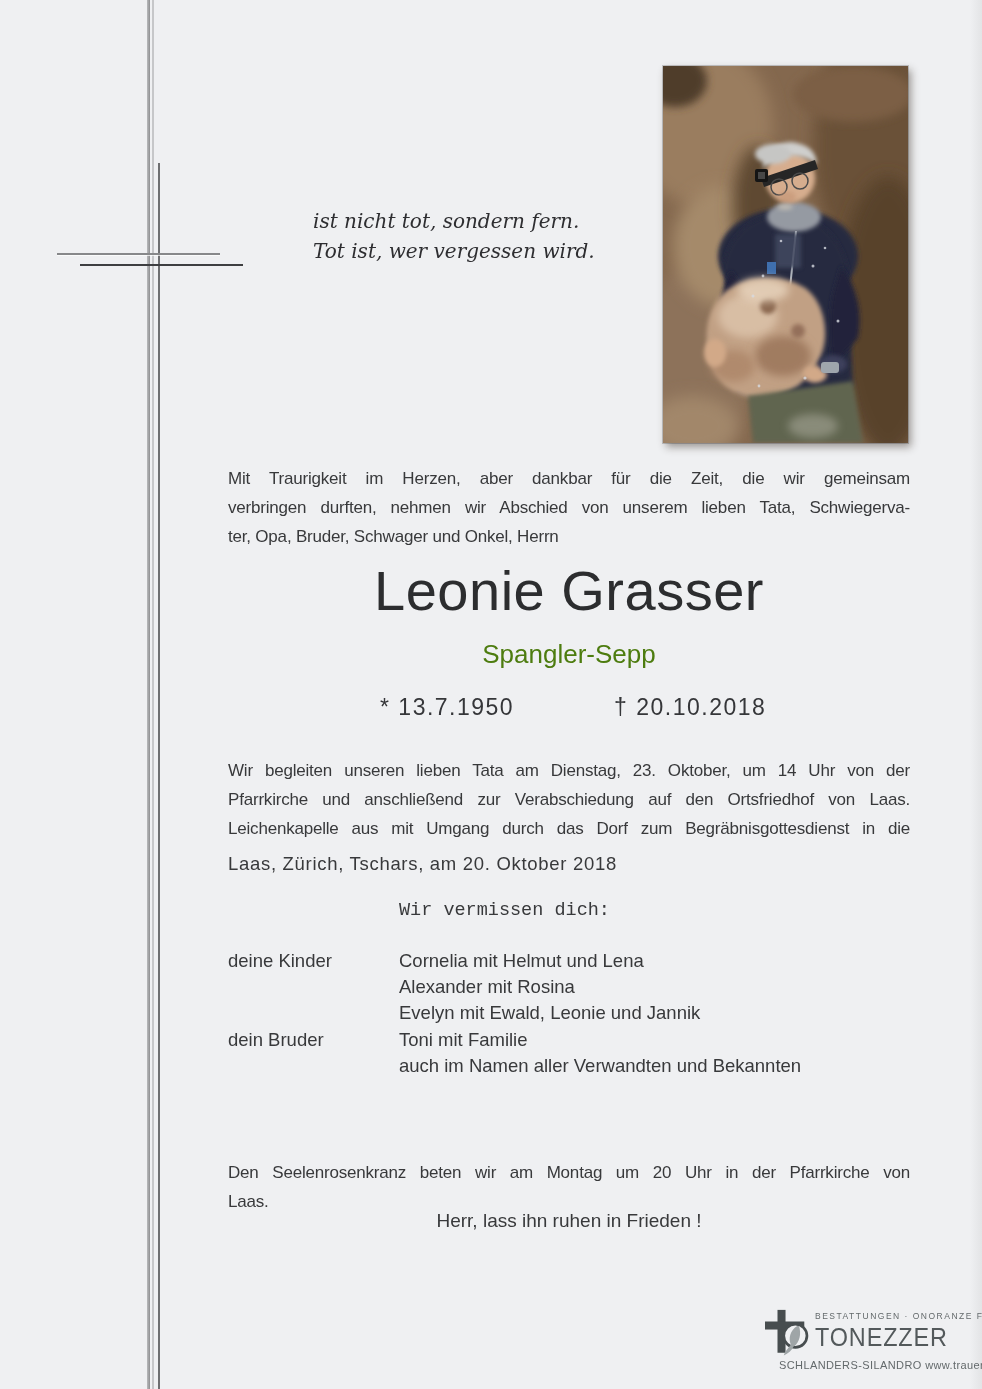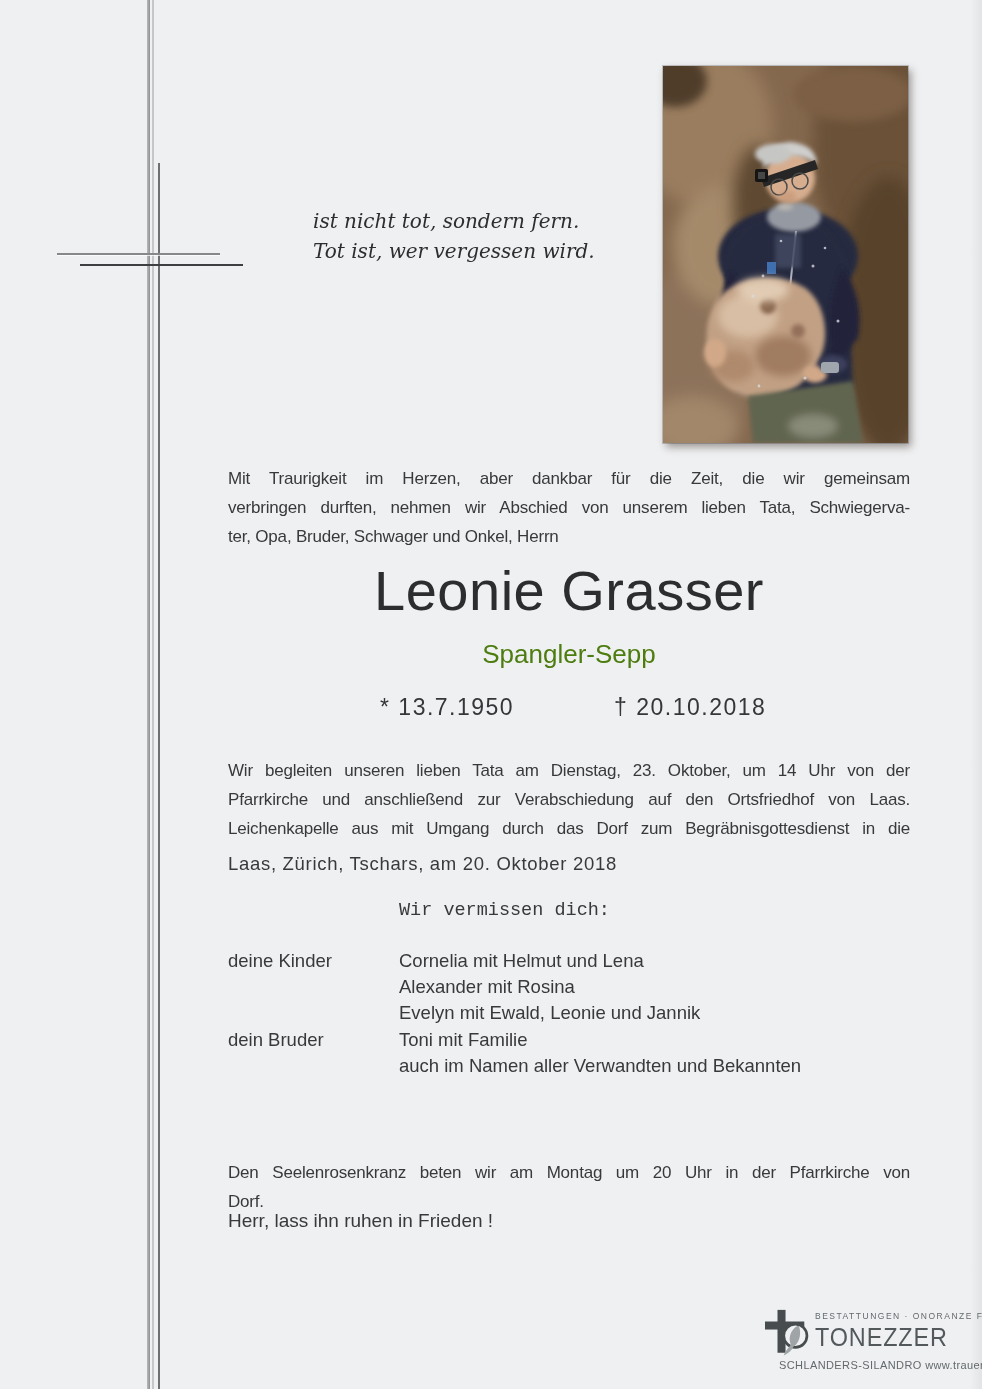--- a/index.html
+++ b/index.html
@@ -42,21 +42,21 @@
   .dates .birth{position:absolute;left:152px;top:0;}
   .dates .death{position:absolute;left:386px;top:0;}
   .funeral{top:756px;}
   .dateline{top:849px;font-size:18.5px;letter-spacing:.7px;line-height:29px;}
   .missing{position:absolute;left:399px;top:896px;font-size:18.5px;line-height:29px;font-family:Liberation Mono, monospace;}
   .mourners{top:948px;font-size:18.5px;line-height:26.2px;}
   .m-row{display:flex;}
   .m-label{width:171px;flex:none;}
   .m-text{flex:1;}
   .rosary{top:1118px;margin-top:40px;}
-  .closing{top:1206px;font-size:19px;line-height:29px;}
+  .closing{top:1206px;text-align:center;font-size:19px;line-height:29px;}
 
   
   .logo{position:absolute;left:763px;top:1306px;width:210px;height:72px;color:#565c5e;}
   .logo-mark{position:absolute;left:2px;top:2px;}
   .logo-texts{position:absolute;left:52px;top:5px;white-space:nowrap;}
   .logo-top{font-size:8.5px;letter-spacing:1.5px;color:#63696b;}
   .logo-name{font-size:26px;letter-spacing:1px;color:#53595b;transform:scaleX(.9);transform-origin:left;
         margin-top:1px;}
   .logo-bottom{position:absolute;left:16px;top:53px;font-size:11px;letter-spacing:.4px;
         color:#63696b;white-space:nowrap;}
@@ -200,21 +200,21 @@
       </div>
 
       <div class="m-row">
         <span class="m-label"></span>
         <span class="m-text">auch im Namen aller Verwandten und Bekannten</span>
       </div>
     </div>
 
   <div class="col para rosary">
       <div class="jline">Den Seelenrosenkranz beten wir am Montag um 20 Uhr in der Pfarrkirche von</div>
-      <div class="jline last">Dorf.</div>
+      <div class="jline last">Laas.</div>
     </div>
 
   <div class="col closing">Herr, lass ihn ruhen in Frieden !</div>
 
   <div class="logo">
     <svg class="logo-mark" viewBox="0 0 56 58" width="50" height="52">
       <rect x="14" y="2" width="9" height="48" fill="#474d4f"></rect>
       <rect x="0" y="15" width="44" height="9" fill="#474d4f"></rect>
       <circle cx="34" cy="31" r="13" fill="#eff0f2" stroke="#474d4f" stroke-width="3"></circle>
       <path d="M36 20 C28 25 26 34 29 41 C25 46 22 49 21 53 C26 51 30 47 32 43 C39 39 41 28 38 20 Z" fill="#9fa5a7"></path>

